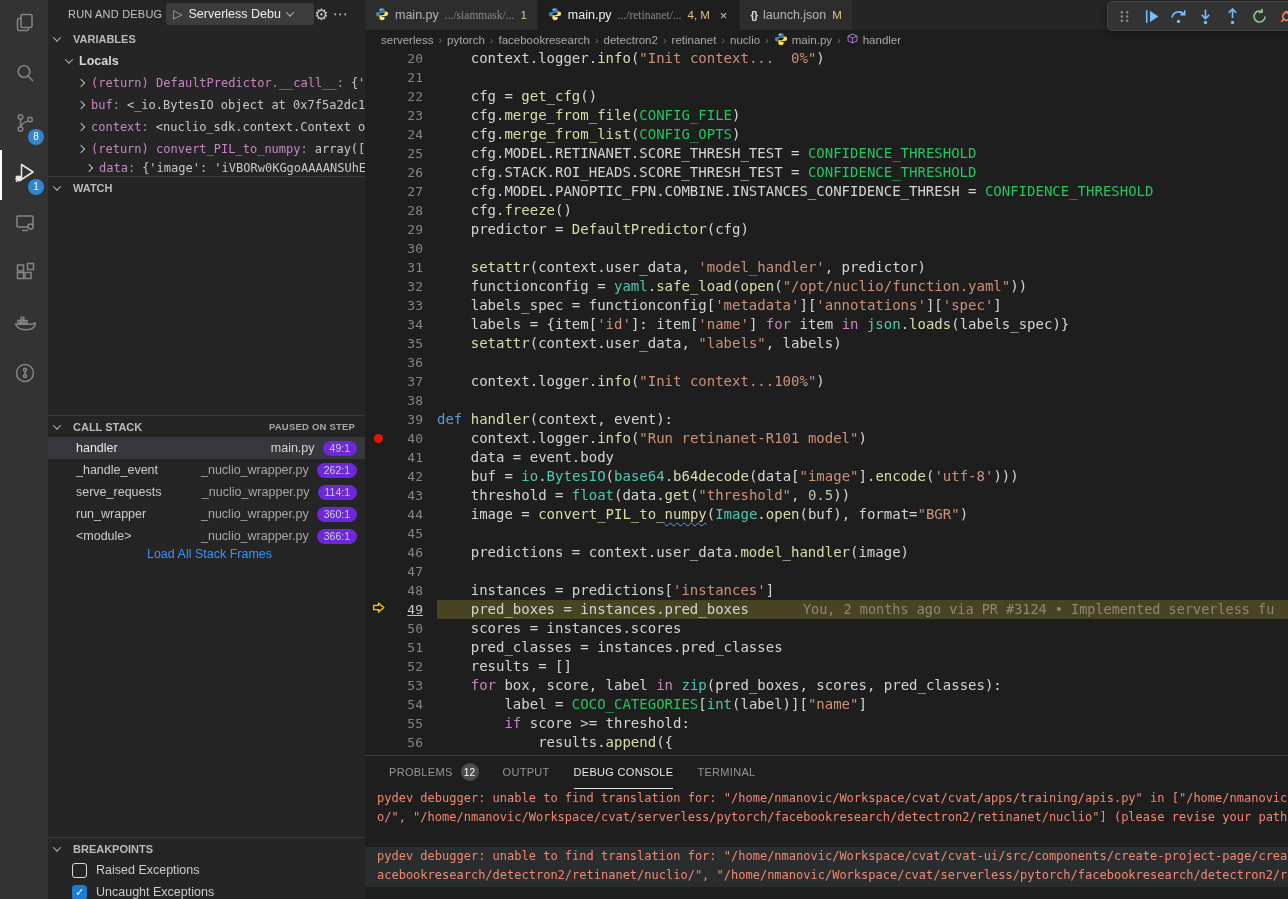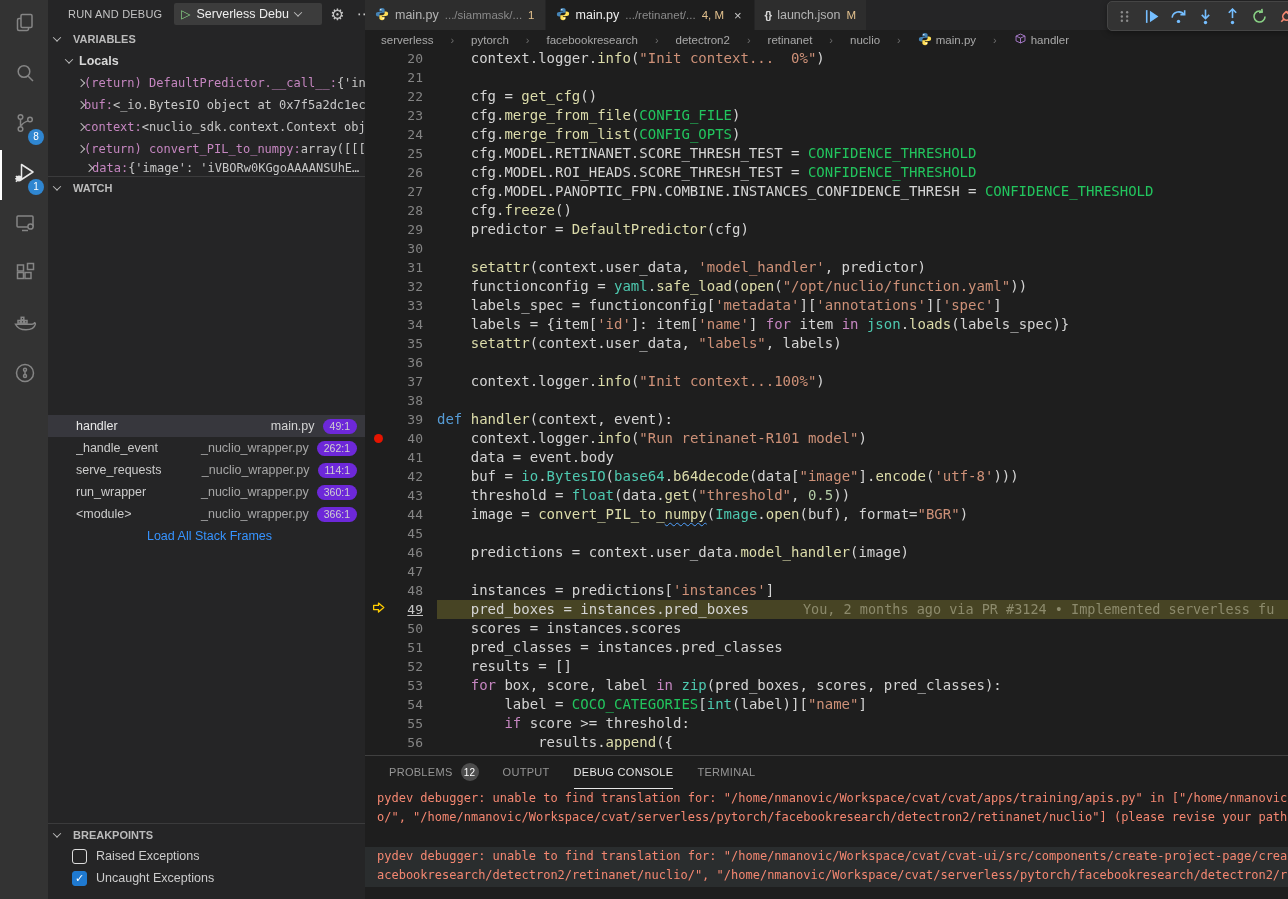--- a/index.html
+++ b/index.html
@@ -13,21 +13,21 @@
              color:#858585; border-left:2px solid transparent; cursor:pointer; }
   .ab-item svg { stroke:#858585; fill:none; stroke-width:1.5; width:24px; height:24px; }
   .ab-item.active { border-left:2px solid #ffffff; }
   .ab-item.active svg { stroke:#e8e8e8; }
   .ab-badge { position:absolute; right:4px; bottom:5px; min-width:16px; height:16px; border-radius:9px;
               background:#2f86d1; color:#fff; font-size:10px; line-height:16px; text-align:center; padding:0 2px; }
 
   
   .sidebar { width:317px; flex:none; background:#252526; color:#cccccc; overflow:hidden;
              display:flex; flex-direction:column; }
-  .sb-header { height:28px; flex:none; display:flex; align-items:center; padding:0 8px 0 20px; gap:8px; }
+  .sb-header { height:28px; flex:none; display:flex; align-items:center; padding:0 8px 0 20px; }
   .sb-title { font-size:11px; color:#c3c3c3; letter-spacing:.2px; white-space:nowrap; }
   .launch-pill { height:22px; background:#3c3c3c; border-radius:2px; display:flex; align-items:center;
                  padding:0 7px; gap:6px; margin-left:4px; min-width:148px; cursor:pointer; }
   .play-glyph { color:#89d185; font-size:12px; line-height:1; }
   .launch-label { font-size:12.5px; color:#eeeeee; white-space:nowrap; overflow:hidden; max-width:104px; }
   .gear { font-size:16px; color:#c5c5c5; cursor:pointer; }
   .dots { font-size:15px; color:#c5c5c5; cursor:pointer; padding:0 4px; }
 
   .chev { display:inline-block; width:6px; height:6px; border-right:1.3px solid #bbbbbb;
           border-bottom:1.3px solid #bbbbbb; flex:none; }
@@ -36,21 +36,21 @@
 
   .sect-header { height:22px; flex:none; display:flex; align-items:center; gap:13px; padding:0 10px 0 6px;
                  font-size:11px; font-weight:bold; color:#bbbbbb; cursor:pointer; }
   .sect-header.bordered { border-top:1px solid rgba(128,128,128,.25); }
   .sect-spacer { flex:1; }
   .paused-label { font-size:9.5px; font-weight:600; color:#a8a8a8; letter-spacing:.2px; }
 
   .vars-block { height:148px; flex:none; overflow:hidden; }
   .scope-row { height:22px; display:flex; align-items:center; gap:7px; padding-left:18px;
                font-size:12.5px; font-weight:bold; color:#d7d7d7; cursor:pointer; }
-  .vrow { height:22px; display:flex; align-items:center; padding-left:30px;
+  .vrow { height:22px; display:flex; align-items:center; gap:7px; padding-left:30px;
           font-family:"DejaVu Sans Mono", monospace; font-size:12px; white-space:nowrap; cursor:pointer; }
   .vrow.clipped { height:16px; overflow:hidden;margin-left:8px; }
   .vname { color:#c586c0; }
   .vval  { color:#c8c8c8; }
 
   .watch-body { height:217px; flex:none; }
   .frames { flex:none; }
   .frame { height:22px; display:flex; align-items:center; padding:0 8px 0 28px; font-size:12.5px; cursor:pointer; }
   .frame.selected { background:#37373d; }
   .frame-fn { flex:1; color:#cccccc; white-space:nowrap; overflow:hidden; }
@@ -69,26 +69,26 @@
   .cbox.checked { background:#1f7ad1; border-color:#1f7ad1; }
 
   
   .main { flex:1; display:flex; flex-direction:column; position:relative; background:#1e1e1e; min-width:0; }
   .tabbar { height:30px; flex:none; background:#252526; display:flex; }
   .tab { height:30px; display:flex; align-items:center; gap:6px; padding:0 10px; background:#2d2d2d;
          border-right:1px solid #252526; font-size:12.5px; cursor:pointer; white-space:nowrap; }
   .tab.active { background:#1e1e1e; }
   .tab-name { color:#b4b4b4; }
   .tab.active .tab-name { color:#ededed; }
-  .tab-dir { color:#8a8a8a; font-size:11.5px; }
+  .tab-dir { color:#8a8a8a; font-size:11.5px;font-family:Liberation Serif, serif; }
   .tab-dec { color:#e2c08d; font-size:11.5px; }
   .tab-close { color:#c8c8c8; font-size:13px; padding:0 2px; margin-left:2px; cursor:pointer; }
   .json-glyph { color:#d8d8d8; font-size:11px; font-weight:bold; letter-spacing:-1px; }
 
-  .breadcrumbs { height:19px; flex:none; display:flex; align-items:center; gap:17px; padding-left:16px;
+  .breadcrumbs { height:19px; flex:none; display:flex; align-items:center; gap:5px; padding-left:16px;
                  font-size:11.5px; color:#a9a9a9; background:#1e1e1e; white-space:nowrap; }
   .bc-item { display:flex; align-items:center; gap:4px; cursor:pointer; }
   .bc-sep { color:#6d6d6d; font-size:11px; }
 
   .code { height:706px; flex:none; overflow:hidden; font-family:"DejaVu Sans Mono", monospace;
           font-size:14px; line-height:19px; position:relative; }
   .cline { height:19px; display:flex; align-items:center; position:relative; white-space:pre; }
   .cline.cur::before { content:''; position:absolute; left:72px; right:0; top:0; bottom:0;
                        background:rgba(235,222,60,.20); }
   .glyph { width:26px; flex:none; display:flex; align-items:center; justify-content:center; z-index:1;
@@ -242,20 +242,26 @@
           </div>
         </div>
     </div>
 
     <div class="sect-header bordered">
       <span class="chev down"></span>
       <span>WATCH</span>
     </div>
     <div class="watch-body"></div>
 
+    <div class="sect-header bordered">
+      <span class="chev down"></span>
+      <span>CALL STACK</span>
+      <span class="sect-spacer"></span>
+      <span class="paused-label">PAUSED ON STEP</span>
+    </div>
     <div class="frames" id="frames">
         <div class="frame selected">
           <span class="frame-fn">handler</span>
           <span class="frame-file">main.py</span>
           <span class="frame-pos">49:1</span>
         </div>
         <div class="frame">
           <span class="frame-fn">_handle_event</span>
           <span class="frame-file">_nuclio_wrapper.py</span>
           <span class="frame-pos">262:1</span>
@@ -369,21 +375,21 @@
           <span>handler</span>
         </span>
       </div>
     <div class="code" id="code">
         <div class="cline"><span class="glyph"></span><span class="ln">20</span><span class="ltxt"><span class="tk-pl">    context.logger.</span><span class="tk-fn">info</span><span class="tk-pl">(</span><span class="tk-st">"Init context...  0%"</span><span class="tk-pl">)</span></span></div>
         <div class="cline"><span class="glyph"></span><span class="ln">21</span><span class="ltxt"></span></div>
         <div class="cline"><span class="glyph"></span><span class="ln">22</span><span class="ltxt"><span class="tk-pl">    cfg = </span><span class="tk-fn">get_cfg</span><span class="tk-pl">()</span></span></div>
         <div class="cline"><span class="glyph"></span><span class="ln">23</span><span class="ltxt"><span class="tk-pl">    cfg.</span><span class="tk-fn">merge_from_file</span><span class="tk-pl">(</span><span class="tk-ct">CONFIG_FILE</span><span class="tk-pl">)</span></span></div>
         <div class="cline"><span class="glyph"></span><span class="ln">24</span><span class="ltxt"><span class="tk-pl">    cfg.</span><span class="tk-fn">merge_from_list</span><span class="tk-pl">(</span><span class="tk-ct">CONFIG_OPTS</span><span class="tk-pl">)</span></span></div>
         <div class="cline"><span class="glyph"></span><span class="ln">25</span><span class="ltxt"><span class="tk-pl">    cfg.MODEL.RETINANET.SCORE_THRESH_TEST = </span><span class="tk-ct">CONFIDENCE_THRESHOLD</span></span></div>
-        <div class="cline"><span class="glyph"></span><span class="ln">26</span><span class="ltxt"><span class="tk-pl">    cfg.MODEL.ROI_HEADS.SCORE_THRESH_TEST = </span><span class="tk-ct">CONFIDENCE_THRESHOLD</span></span></div>
+        <div class="cline"><span class="glyph"></span><span class="ln">26</span><span class="ltxt"><span class="tk-pl">    cfg.STACK.ROI_HEADS.SCORE_THRESH_TEST = </span><span class="tk-ct">CONFIDENCE_THRESHOLD</span></span></div>
         <div class="cline"><span class="glyph"></span><span class="ln">27</span><span class="ltxt"><span class="tk-pl">    cfg.MODEL.PANOPTIC_FPN.COMBINE.INSTANCES_CONFIDENCE_THRESH = </span><span class="tk-ct">CONFIDENCE_THRESHOLD</span></span></div>
         <div class="cline"><span class="glyph"></span><span class="ln">28</span><span class="ltxt"><span class="tk-pl">    cfg.</span><span class="tk-fn">freeze</span><span class="tk-pl">()</span></span></div>
         <div class="cline"><span class="glyph"></span><span class="ln">29</span><span class="ltxt"><span class="tk-pl">    predictor = </span><span class="tk-fn">DefaultPredictor</span><span class="tk-pl">(cfg)</span></span></div>
         <div class="cline"><span class="glyph"></span><span class="ln">30</span><span class="ltxt"></span></div>
         <div class="cline"><span class="glyph"></span><span class="ln">31</span><span class="ltxt"><span class="tk-pl">    </span><span class="tk-fn">setattr</span><span class="tk-pl">(context.user_data, </span><span class="tk-st">'model_handler'</span><span class="tk-pl">, predictor)</span></span></div>
         <div class="cline"><span class="glyph"></span><span class="ln">32</span><span class="ltxt"><span class="tk-pl">    functionconfig = </span><span class="tk-ty">yaml</span><span class="tk-pl">.</span><span class="tk-fn">safe_load</span><span class="tk-pl">(</span><span class="tk-fn">open</span><span class="tk-pl">(</span><span class="tk-st">"/opt/nuclio/function.yaml"</span><span class="tk-pl">))</span></span></div>
         <div class="cline"><span class="glyph"></span><span class="ln">33</span><span class="ltxt"><span class="tk-pl">    labels_spec = functionconfig[</span><span class="tk-st">'metadata'</span><span class="tk-pl">][</span><span class="tk-st">'annotations'</span><span class="tk-pl">][</span><span class="tk-st">'spec'</span><span class="tk-pl">]</span></span></div>
         <div class="cline"><span class="glyph"></span><span class="ln">34</span><span class="ltxt"><span class="tk-pl">    labels = {item[</span><span class="tk-st">'id'</span><span class="tk-pl">]: item[</span><span class="tk-st">'name'</span><span class="tk-pl">] </span><span class="tk-kw">for</span><span class="tk-pl"> item </span><span class="tk-kw">in</span><span class="tk-pl"> </span><span class="tk-ty">json</span><span class="tk-pl">.</span><span class="tk-fn">loads</span><span class="tk-pl">(labels_spec)}</span></span></div>
         <div class="cline"><span class="glyph"></span><span class="ln">35</span><span class="ltxt"><span class="tk-pl">    </span><span class="tk-fn">setattr</span><span class="tk-pl">(context.user_data, </span><span class="tk-st">"labels"</span><span class="tk-pl">, labels)</span></span></div>
         <div class="cline"><span class="glyph"></span><span class="ln">36</span><span class="ltxt"></span></div>

